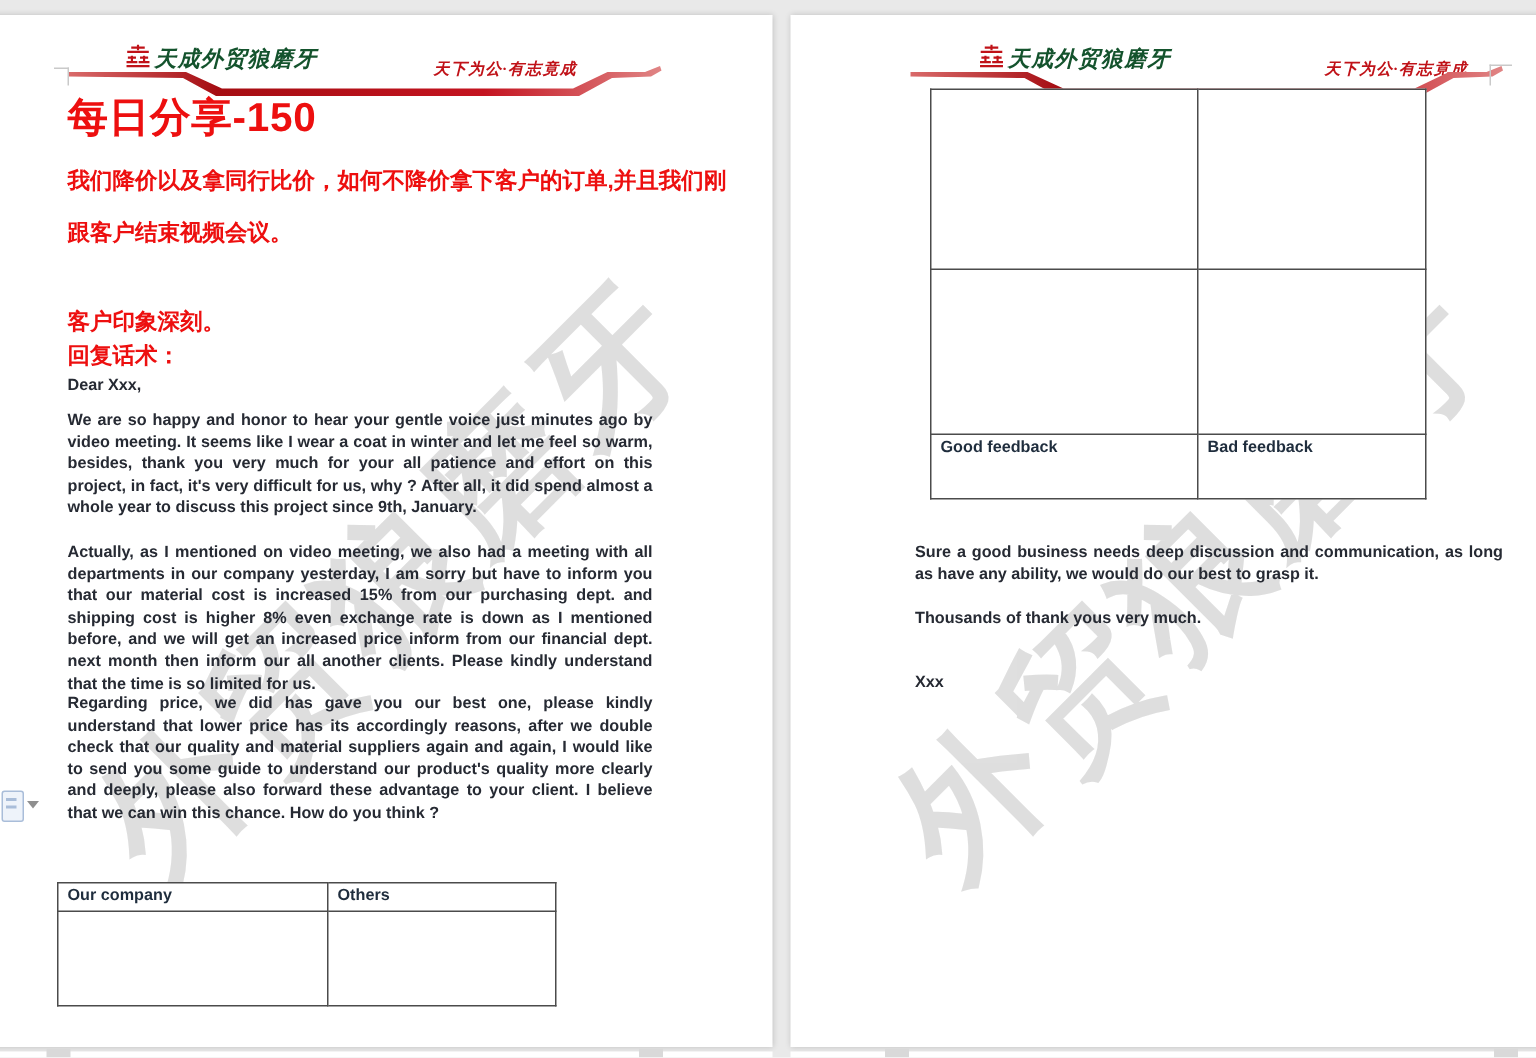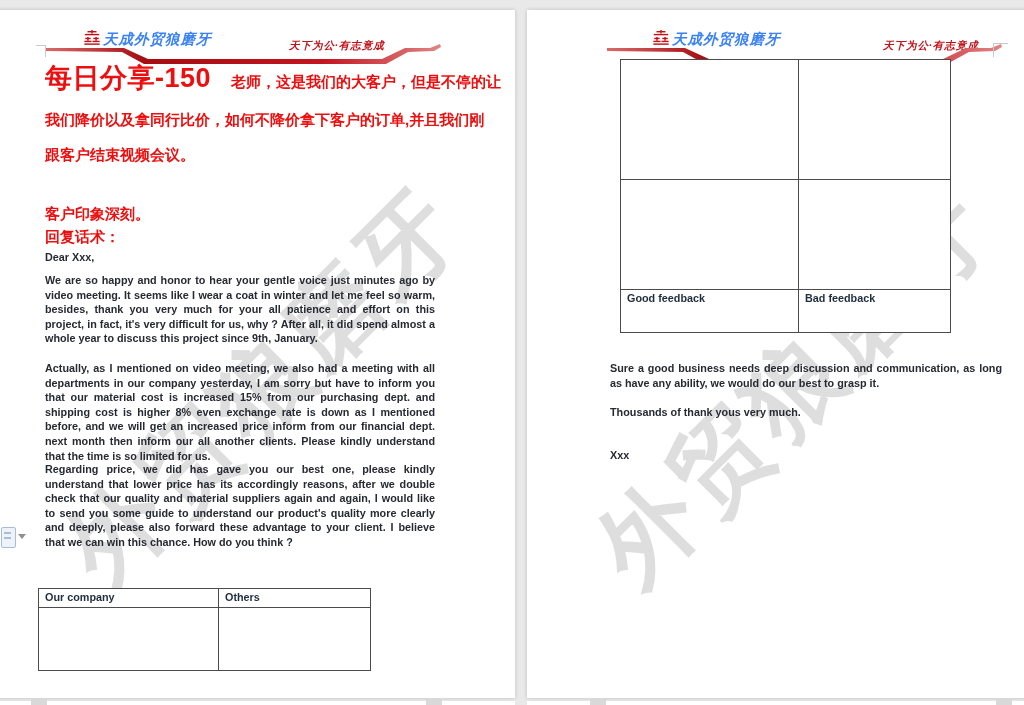--- a/index.html
+++ b/index.html
@@ -3,21 +3,21 @@
 <meta charset="utf-8">
 <style>
   html,body{margin:0;padding:0;}
   body{background:#e9e9e9;font-family:"Liberation Sans",sans-serif;}
   .canvas{position:relative;width:1024px;height:705px;overflow:hidden;background:#e9e9e9;}
   .page{position:absolute;top:10px;height:688px;background:#ffffff;overflow:hidden;box-shadow:0 0 4px rgba(0,0,0,.18);}
   .page-next{position:absolute;top:701px;height:6px;background:#ffffff;}
   .next-mark{position:absolute;top:699px;width:16px;height:6px;background:#d9d9d9;}
   
   .logo-svg{position:absolute;width:18px;height:18px;}
-  .brand-name{position:absolute;font-family:"Liberation Serif",serif;font-style:italic;font-weight:bold;font-size:14.5px;color:#3b82f6;letter-spacing:1px;white-space:nowrap;}
+  .brand-name{position:absolute;font-family:"Liberation Serif",serif;font-style:italic;font-weight:bold;font-size:14.5px;color:#14532d;letter-spacing:1px;white-space:nowrap;}
   .brand-motto{position:absolute;font-family:"Liberation Serif",serif;font-style:italic;font-weight:bold;font-size:10.5px;color:#c01218;letter-spacing:1px;white-space:nowrap;}
   .ribbon{position:absolute;width:402px;height:26px;}
   .corner-tl{position:absolute;width:9px;height:11px;border-top:1px solid #c9c9c9;border-right:1px solid #c9c9c9;}
   .corner-tr{position:absolute;width:14px;height:13px;border-top:1px solid #c9c9c9;border-left:1px solid #c9c9c9;}
   
   .watermark{position:absolute;left:53%;top:55%;transform:translate(-50%,-50%) rotate(-45deg);font-size:96px;font-weight:bold;color:#d7d7d7;letter-spacing:6px;white-space:nowrap;opacity:.8;z-index:0;}
   
   .red-line{position:absolute;left:61px;width:394px;color:#ed0f0f;font-weight:bold;font-size:15px;white-space:nowrap;z-index:1;}
   .title-line{display:flex;align-items:baseline;gap:8px;}
   .big-title{font-size:27px;font-weight:bold;color:#ed0f0f;letter-spacing:.5px;}
@@ -66,21 +66,20 @@
             <stop offset="0.25" stop-color="#a50d12"></stop>
           <stop offset="0.7" stop-color="#c41420"></stop>
             <stop offset="1" stop-color="#e08585"></stop>
         </linearGradient>
       </defs>
       <path d="M2,4 L80,4 L104,15 L338,15 L361,4 L386,4 L396,0 L397,3 L390,7 L364,8 L342,20 L100,20 L78,8 L2,7 Z" fill="url(#rg1)"></path>
     </svg>
 
     <div class="red-line title-line" style="top:50px;gap:20px;">
       <span class="big-title">每日分享-150</span>
-      <span>老师，这是我们的大客户，但是不停的让</span>
     </div>
     <div class="red-line" style="top:101px;">我们降价以及拿同行比价，如何不降价拿下客户的订单,并且我们刚</div>
     <div class="red-line" style="top:136px;">跟客户结束视频会议。</div>
     <div class="red-line" style="top:218px;">回复话术：</div>
     <div class="red-line" style="top:195px;">客户印象深刻。</div>
 
     <div class="en nojust" style="top:240px;">Dear Xxx,</div>
     <div class="en" style="top:263px;">We are so happy and honor to hear your gentle voice just minutes ago by video meeting. It seems like I wear a coat in winter and let me feel so warm, besides, thank you very much for your all patience and effort on this project, in fact,  it's very difficult for us, why ? After all, it did spend almost a whole year to discuss this project since 9th, January.</div>
     <div class="en" style="top:351px;">Actually, as I mentioned on video meeting, we also had a meeting with all departments in our company yesterday, I am sorry but have to inform you that our material cost is increased 15% from our purchasing dept. and shipping cost is higher 8% even exchange rate is down as I mentioned before, and we will get an increased price inform from our financial dept. next month then inform our all another clients. Please kindly understand that the time is so limited for us.</div>
     <div class="en" style="top:452px;">Regarding price, we did has gave you our best one, please kindly understand that lower price has its accordingly reasons, after we double check that our quality and    material suppliers again and again, I would like to send you some guide to understand our product's quality more clearly and deeply, please also forward  these advantage to your client. I believe that we can win this chance. How do you think ?</div>

